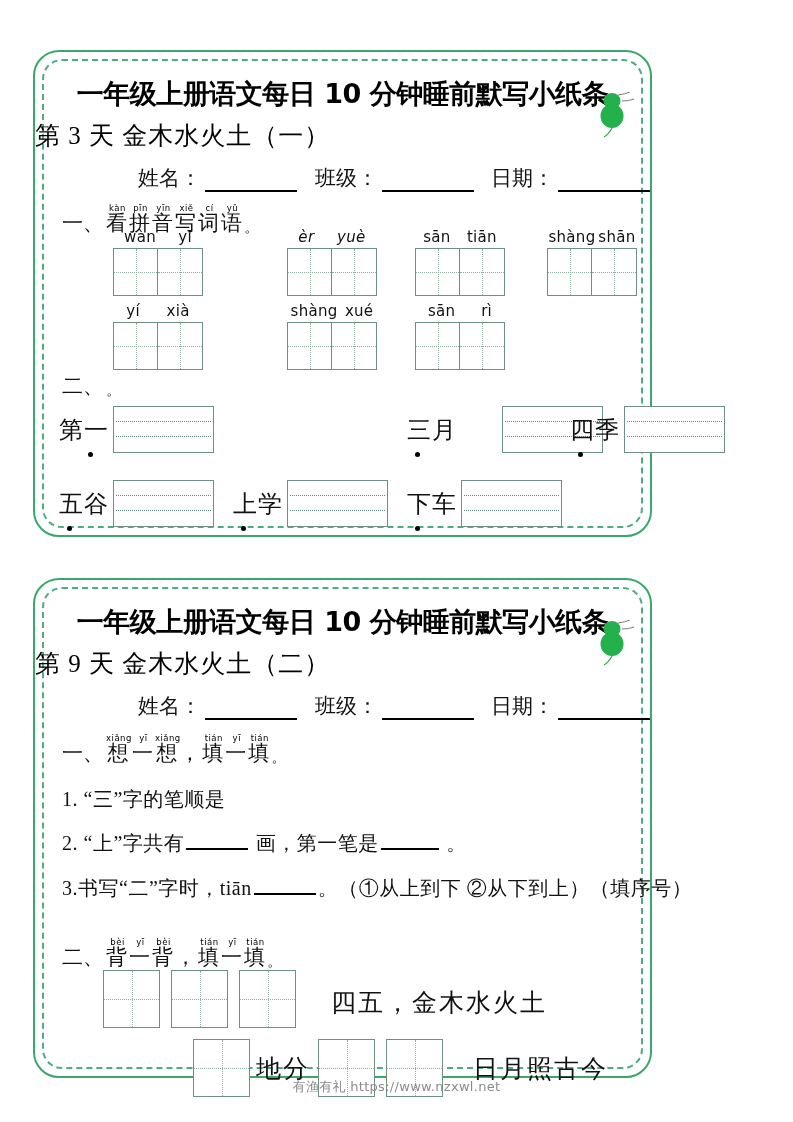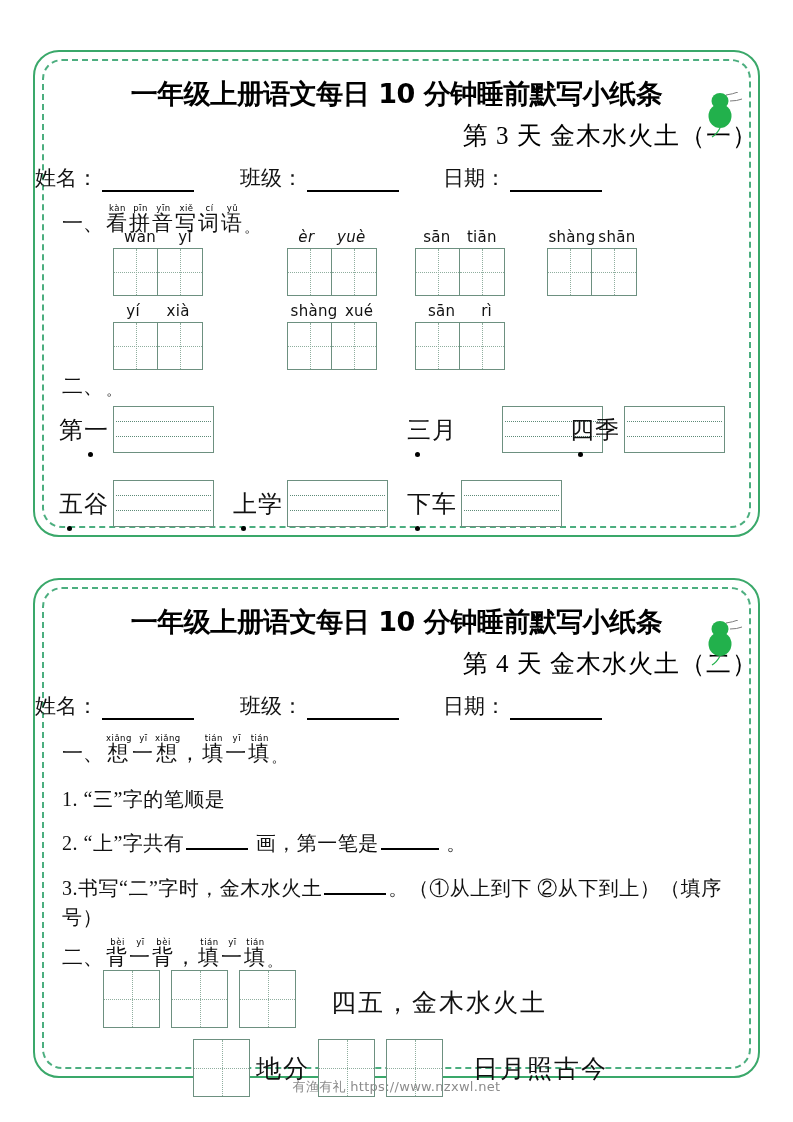--- a/index.html
+++ b/index.html
@@ -12,21 +12,21 @@
     position: relative;
     font-family: "Liberation Serif", "DejaVu Serif", serif;
     color: #111;
     overflow: hidden;
   }
 
   
   .card {
     position: absolute;
     left: 33px;
-    width: 727px;
+    width: 619px;
     border: 2px solid #3aa86a;
     border-radius: 26px;
     background: #fff;
   }
   .card .inner-dash {
     position: absolute;
     left: 7px; top: 7px; right: 7px; bottom: 7px;
     border: 2px dashed #4cae7f;
     border-radius: 20px;
     pointer-events: none;
@@ -44,40 +44,41 @@
     text-align: center;
     font-family: "DejaVu Sans", sans-serif;
     font-weight: bold;
     font-size: 27px;
     letter-spacing: -0.5px;
     color: #000;
     margin-top: 24px;
     white-space: nowrap;
   }
   .title-sub {
-    text-align: right;
+    text-align: left;
     font-size: 25px;
     color: #000;
     margin-top: 7px;
     letter-spacing: 1px;
     white-space: nowrap;
   }
 
   
   .balloon {
     position: absolute;
     right: 16px; top: 16px;
     width: 42px; height: 46px;
   }
 
   
   .meta-row {
     display: flex;
     align-items: flex-end;
     margin-top: 12px;
+    padding-left: 103px;
     font-size: 21px;
     white-space: nowrap;
   }
   .meta-item { display: flex; align-items: flex-end; }
   .meta-label { margin-right: 4px; }
   .meta-blank {
     display: inline-block;
     width: 92px;
     border-bottom: 2.5px solid #000;
     height: 20px;
@@ -374,21 +375,21 @@
   <div class="card-body">
 
     <svg class="balloon" viewBox="0 0 42 46">
       <ellipse cx="20" cy="9" rx="8.5" ry="8" fill="#22b14c"></ellipse>
       <ellipse cx="20" cy="24" rx="11.5" ry="12" fill="#22b14c"></ellipse>
       <path d="M20 36 q-3 6 -8 9" stroke="#22b14c" stroke-width="1.2" fill="none"></path>
       <path d="M26 3 q7 -1 12 -3 M30 9 q7 0 12 -2" stroke="#7d7d7d" stroke-width="1" fill="none"></path>
     </svg>
 
     <div class="title-main">一年级上册语文每日 10 分钟睡前默写小纸条</div>
-    <div class="title-sub">第 4 天  金木水火土（二）</div>
+    <div class="title-sub">第 9 天  金木水火土（二）</div>
 
     <div class="meta-row">
       <div class="meta-item">
         <span class="meta-label">姓名：</span>
         <span class="meta-blank"></span>
       </div>
       <div class="meta-gap-1"></div>
       <div class="meta-item">
         <span class="meta-label">班级：</span>
         <span class="meta-blank"></span>
@@ -414,21 +415,21 @@
     </div>
 
     <div class="q" style="left:27px; top:226px;">
       <span>2.</span>
       <span>“上”字共有</span><span class="q-blank"></span>
       <span>画，第一笔是</span><span class="q-blank short"></span>
       <span>。</span>
     </div>
 
     <div class="q q3" style="left:27px; top:270px;">
-      <span>3.</span><span>书写“二”字时，金木水火土</span><span class="q-blank"></span><span>。（①从上到下  ②从下到上）（填序号）</span>
+      <span>3.</span><span>书写“二”字时，tiān</span><span class="q-blank"></span><span>。（①从上到下  ②从下到上）（填序号）</span>
     </div>
 
     <div class="section-head" style="position:absolute; left:27px; top:334px;">
       <span class="sec-num">二、</span>
       <span class="ruby-word">
         <ruby><span>背</span><rt>bèi</rt></ruby><ruby><span>一</span><rt>yī</rt></ruby><ruby><span>背</span><rt>bèi</rt></ruby><span>，</span><ruby><span>填</span><rt>tián</rt></ruby><ruby><span>一</span><rt>yī</rt></ruby><ruby><span>填</span><rt>tián</rt></ruby>
       </span>
       <span class="period">。</span>
     </div>
 

